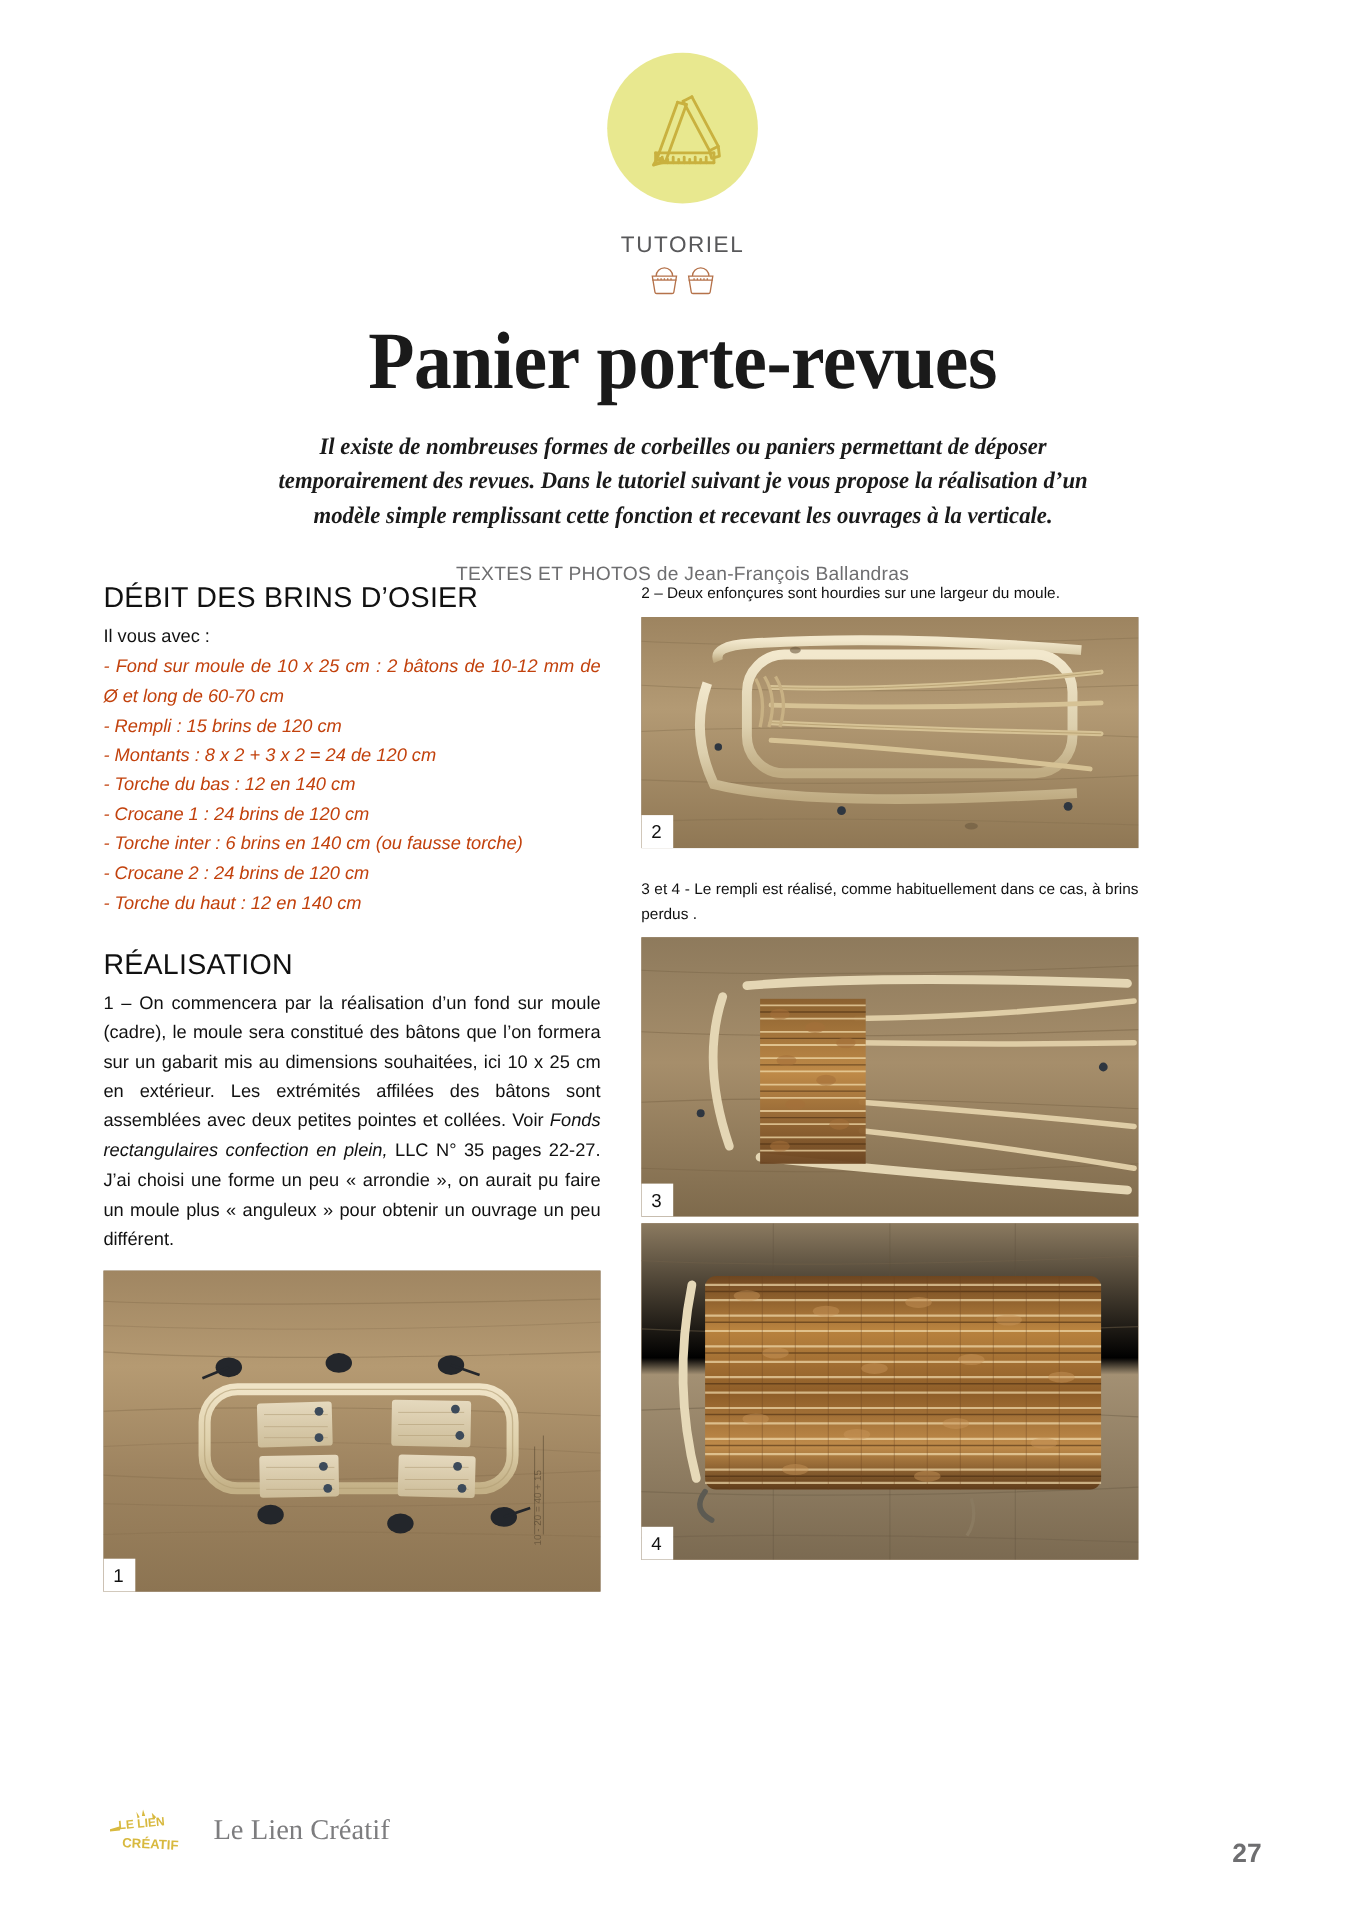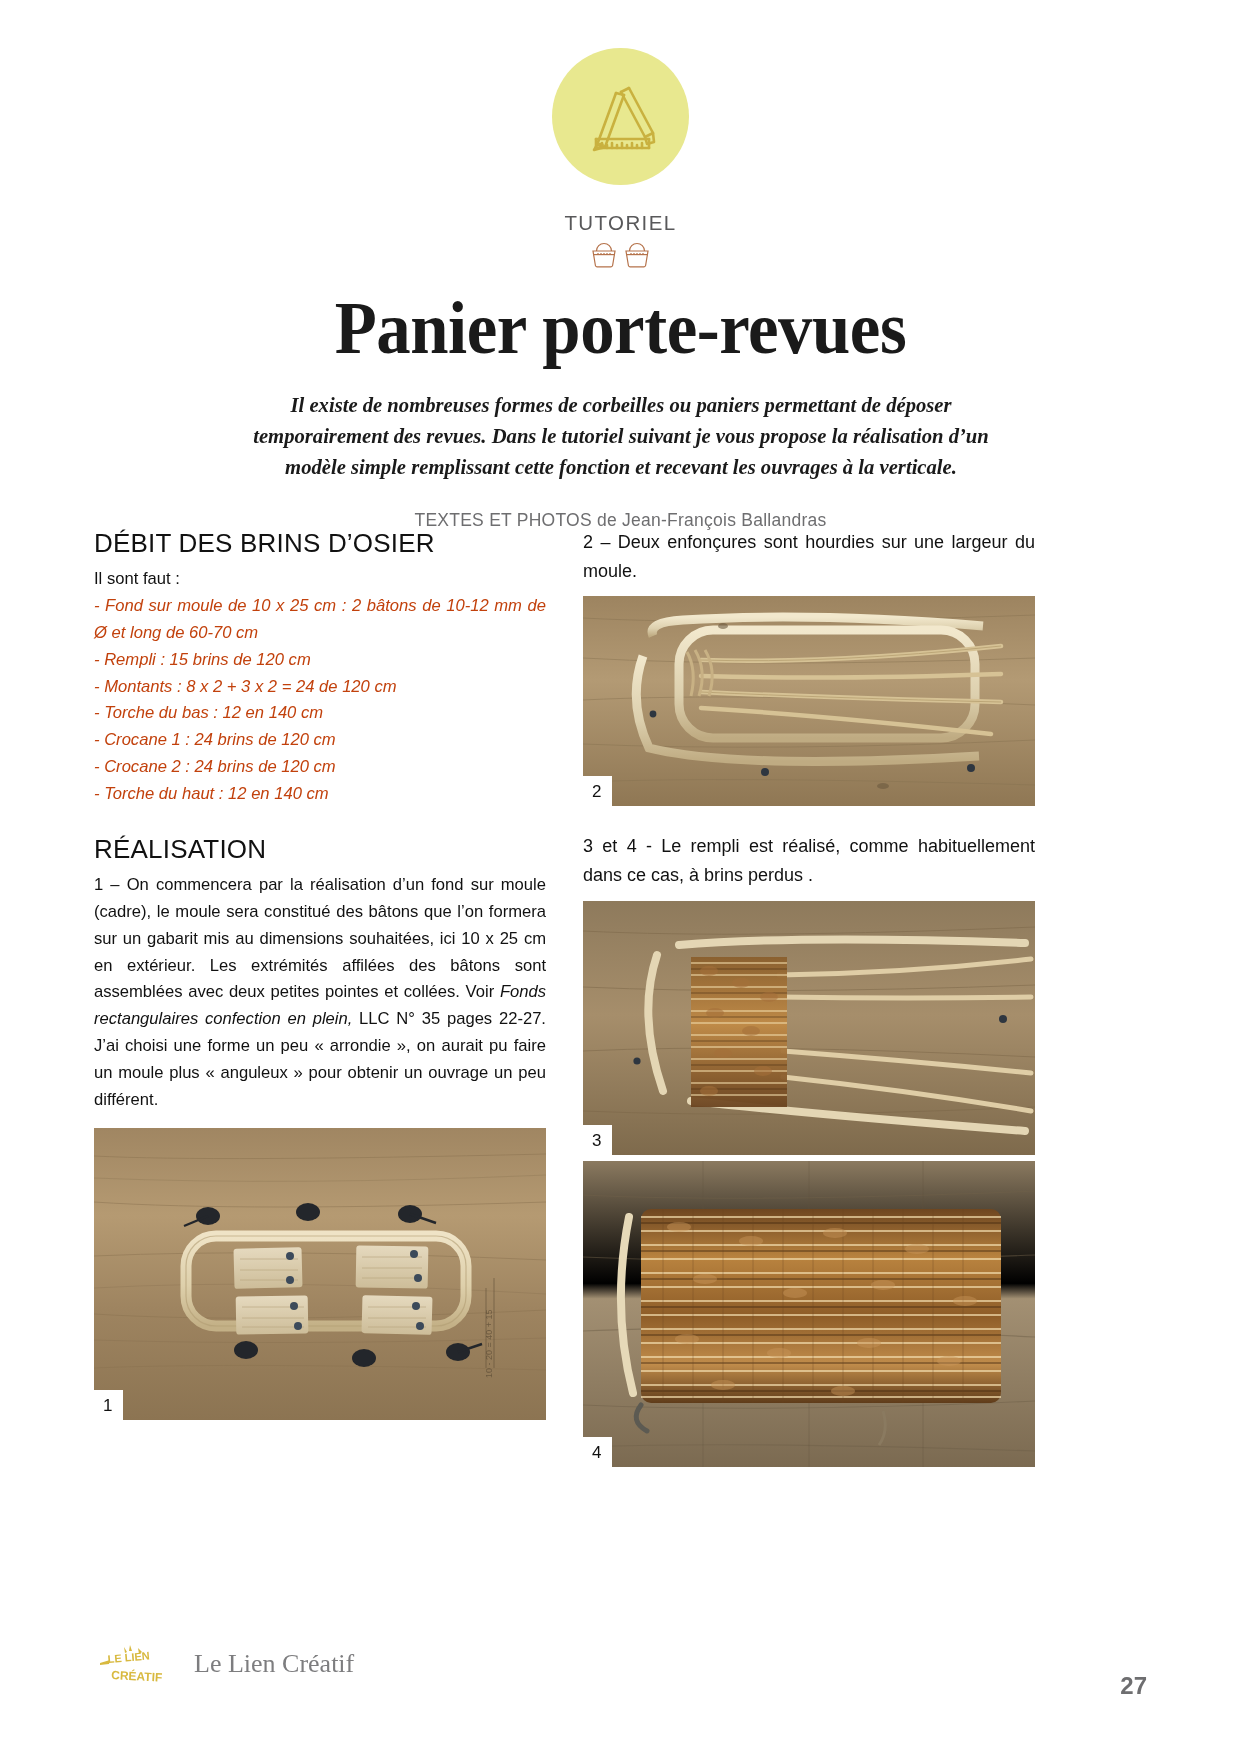--- a/index.html
+++ b/index.html
@@ -135,21 +135,21 @@
     background: #ffffff;
     color: #111;
     font-size: 17px;
     line-height: 1;
     padding: 7px 11px 6px 9px;
     min-width: 26px;
     text-align: center;
   }
 
   .cap {
-    font-size: 18px;
+    font-size: 14px;
     line-height: 1.62;
     color: #111;
     margin-bottom: 10px;
   }
 
   
   .footer {
     position: absolute;
     bottom: 54px;
     left: 94px;
@@ -242,27 +242,28 @@
 
     <div class="credits">TEXTES ET PHOTOS de Jean-François Ballandras</div>
   </div>
 
   <div class="columns">
 
     <div class="col">
 
       <h2 class="section-head">DÉBIT DES BRINS D’OSIER</h2>
 
-      <div class="body-text">Il sont faut :</div>
+      <div class="body-text">Il vous avec :</div>
 
       <div class="list-line just">- Fond sur moule de 10 x 25 cm : 2 bâtons de 10-12 mm de Ø et long de 60-70 cm</div>
       <div class="list-line">- Rempli : 15 brins de 120 cm</div>
       <div class="list-line">- Montants : 8 x 2 + 3 x 2 = 24 de 120 cm</div>
       <div class="list-line">- Torche du bas : 12 en 140 cm</div>
       <div class="list-line">- Crocane 1 : 24 brins de 120 cm</div>
+      <div class="list-line">- Torche inter : 6 brins en 140 cm (ou fausse torche)</div>
       <div class="list-line">- Crocane 2 : 24 brins de 120 cm</div>
       <div class="list-line">- Torche du haut : 12 en 140 cm</div>
 
       <div class="para-spacer"></div>
 
       <h2 class="section-head">RÉALISATION</h2>
 
       <p class="body-text just"><span>1 – On commencera par la réalisation d’un fond sur moule (cadre), le moule sera constitué des bâtons que l’on formera sur un gabarit mis au dimensions souhaitées, ici 10 x 25 cm en extérieur. Les extrémités affilées des bâtons sont assemblées avec deux petites pointes et collées. Voir </span><span class="ital">Fonds rectangulaires confection en plein,</span><span> LLC N° 35 pages 22-27. J’ai choisi une forme un peu « arrondie », on aurait pu faire un moule plus « anguleux » pour obtenir un ouvrage un peu différent.</span></p>
 
       <div class="photo" style="height:292px; margin-top:14px;">

